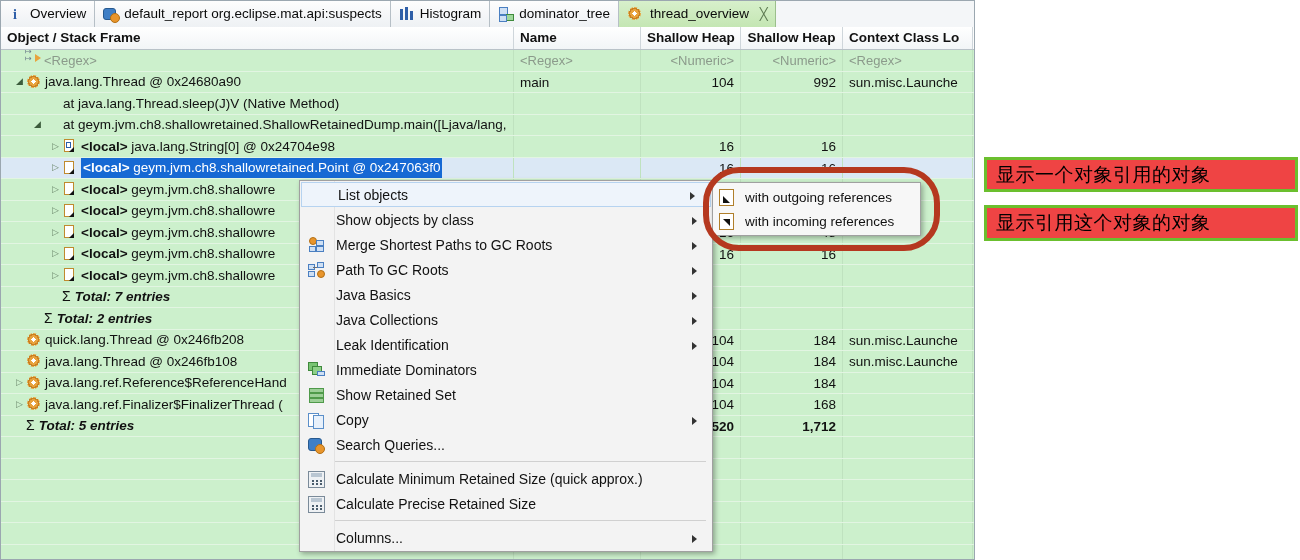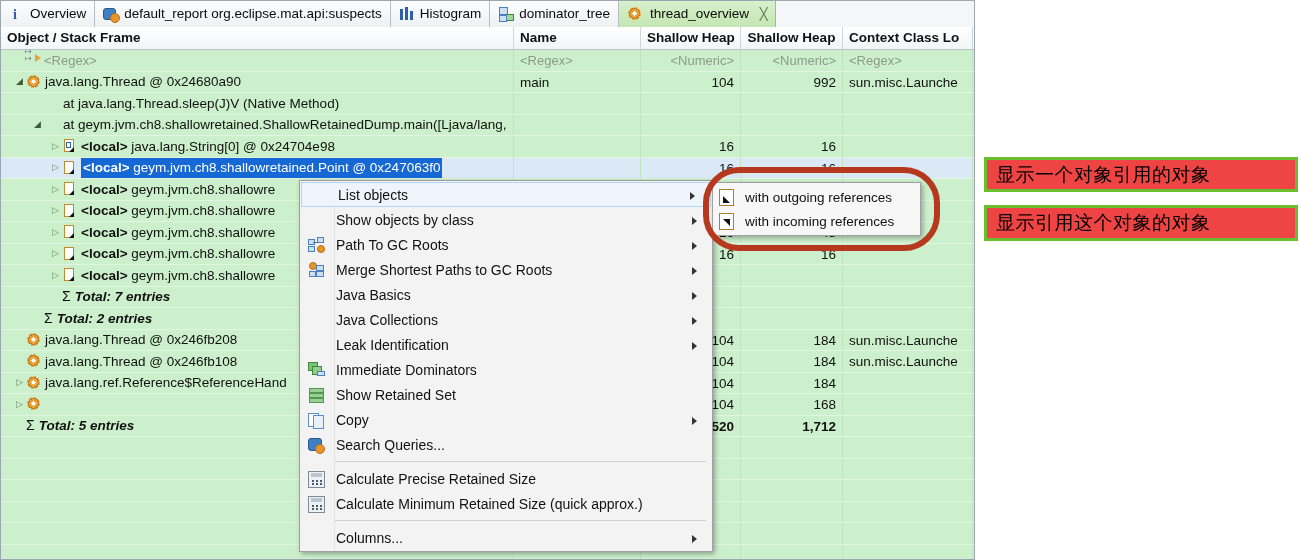--- a/index.html
+++ b/index.html
@@ -457,21 +457,21 @@
             <div class="cell" style="width: 127px; position: relative;"></div>
             <div class="cell r" style="width: 100px; position: relative;"></div>
             <div class="cell r" style="width: 102px; position: relative;"></div>
             <div class="cell" style="width: 130px; position: relative;"></div>
           </div>
           <div class="row">
             <div class="cell c0" style="width: 513px; position: relative;">
               <span class="ind" style="width: 6px;"></span>
               <span class="twist"></span>
               <span class="ico ico-thread"></span>
-              <span>java.lang.Thread @ 0x246fb208</span>
+              <span>quick.lang.Thread @ 0x246fb208</span>
             </div>
             <div class="cell" style="width: 127px; position: relative;"></div>
             <div class="cell r" style="width: 100px; position: relative;">104</div>
             <div class="cell r" style="width: 102px; position: relative;">184</div>
             <div class="cell" style="width: 130px; position: relative;">sun.misc.Launche</div>
           </div>
           <div class="row">
             <div class="cell c0" style="width: 513px; position: relative;">
               <span class="ind" style="width: 6px;"></span>
               <span class="twist"></span>
@@ -493,20 +493,21 @@
             <div class="cell" style="width: 127px; position: relative;"></div>
             <div class="cell r" style="width: 100px; position: relative;">104</div>
             <div class="cell r" style="width: 102px; position: relative;">184</div>
             <div class="cell" style="width: 130px; position: relative;"></div>
           </div>
           <div class="row">
             <div class="cell c0" style="width: 513px; position: relative;">
               <span class="ind" style="width: 6px;"></span>
               <span class="twist">▷</span>
               <span class="ico ico-thread"></span>
+              <span>java.lang.ref.Finalizer$FinalizerThread (</span>
             </div>
             <div class="cell" style="width: 127px; position: relative;"></div>
             <div class="cell r" style="width: 100px; position: relative;">104</div>
             <div class="cell r" style="width: 102px; position: relative;">168</div>
             <div class="cell" style="width: 130px; position: relative;"></div>
           </div>
           <div class="row">
             <div class="cell c0" style="width: 513px; position: relative;">
               <span class="ind" style="width: 6px;"></span>
               <span class="twist"></span>
@@ -571,39 +572,39 @@
         <div class="mlbl">List objects</div>
         <div class="arrow"><i></i></div>
       </div>
       <div class="mi">
         <div class="igut"></div>
         <div class="mlbl">Show objects by class</div>
         <div class="arrow"><i></i></div>
       </div>
       <div class="mi">
         <div class="igut">
-          <span class="mic mic-gc">
-            <span class="ln"></span>
-            <span class="dot"></span>
-            <span class="dot2"></span>
-          </span>
-        </div>
-        <div class="mlbl">Path To GC Roots</div>
-        <div class="arrow"><i></i></div>
-      </div>
-      <div class="mi">
-        <div class="igut">
           <span class="mic mic-mg">
             <span class="dot"></span>
             <span class="b1"></span>
             <span class="b2"></span>
             <span class="b3"></span>
           </span>
         </div>
         <div class="mlbl">Merge Shortest Paths to GC Roots</div>
+        <div class="arrow"><i></i></div>
+      </div>
+      <div class="mi">
+        <div class="igut">
+          <span class="mic mic-gc">
+            <span class="ln"></span>
+            <span class="dot"></span>
+            <span class="dot2"></span>
+          </span>
+        </div>
+        <div class="mlbl">Path To GC Roots</div>
         <div class="arrow"><i></i></div>
       </div>
       <div class="mi">
         <div class="igut"></div>
         <div class="mlbl">Java Basics</div>
         <div class="arrow"><i></i></div>
       </div>
       <div class="mi">
         <div class="igut"></div>
         <div class="mlbl">Java Collections</div>
@@ -662,36 +663,36 @@
           <span class="mic-calc">
             <span class="scr"></span>
             <span class="k" style="left:3px;top:8px"></span>
             <span class="k" style="left:7px;top:8px"></span>
             <span class="k" style="left:11px;top:8px"></span>
             <span class="k" style="left:3px;top:11px"></span>
             <span class="k" style="left:7px;top:11px"></span>
             <span class="k" style="left:11px;top:11px"></span>
           </span>
         </div>
-        <div class="mlbl">Calculate Precise Retained Size</div>
+        <div class="mlbl">Calculate Minimum Retained Size (quick approx.)</div>
         <div class="arrow"></div>
       </div>
       <div class="mi">
         <div class="igut">
           <span class="mic-calc">
             <span class="scr"></span>
             <span class="k" style="left:3px;top:8px"></span>
             <span class="k" style="left:7px;top:8px"></span>
             <span class="k" style="left:11px;top:8px"></span>
             <span class="k" style="left:3px;top:11px"></span>
             <span class="k" style="left:7px;top:11px"></span>
             <span class="k" style="left:11px;top:11px"></span>
           </span>
         </div>
-        <div class="mlbl">Calculate Minimum Retained Size (quick approx.)</div>
+        <div class="mlbl">Calculate Precise Retained Size</div>
         <div class="arrow"></div>
       </div>
       <div class="msep"></div>
       <div class="mi">
         <div class="igut"></div>
         <div class="mlbl">Columns...</div>
         <div class="arrow"><i></i></div>
       </div>
     </div>
 

